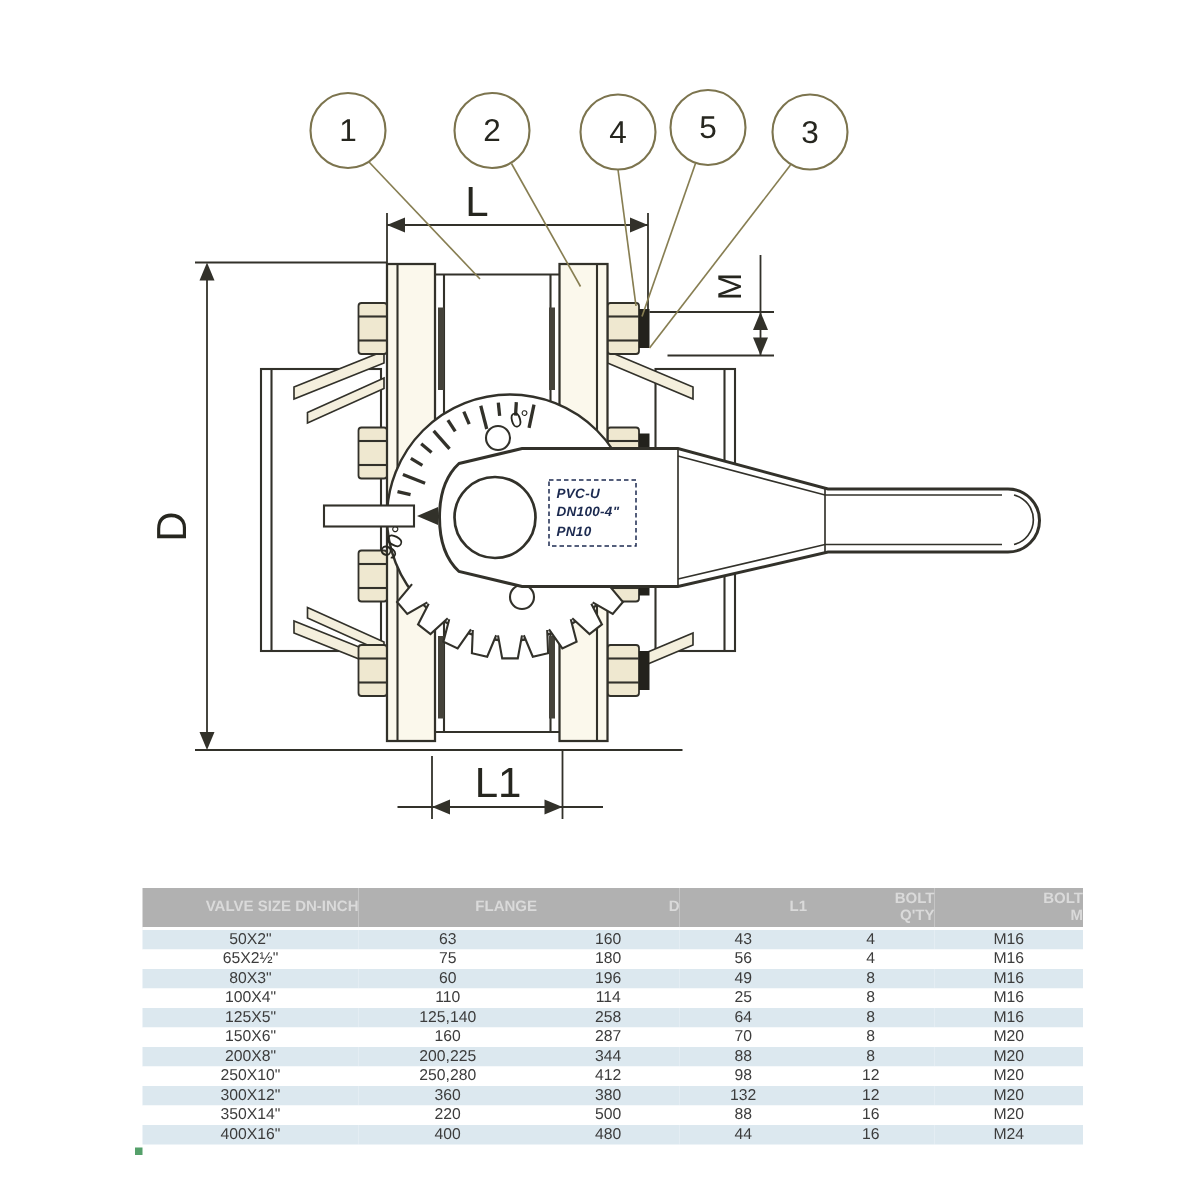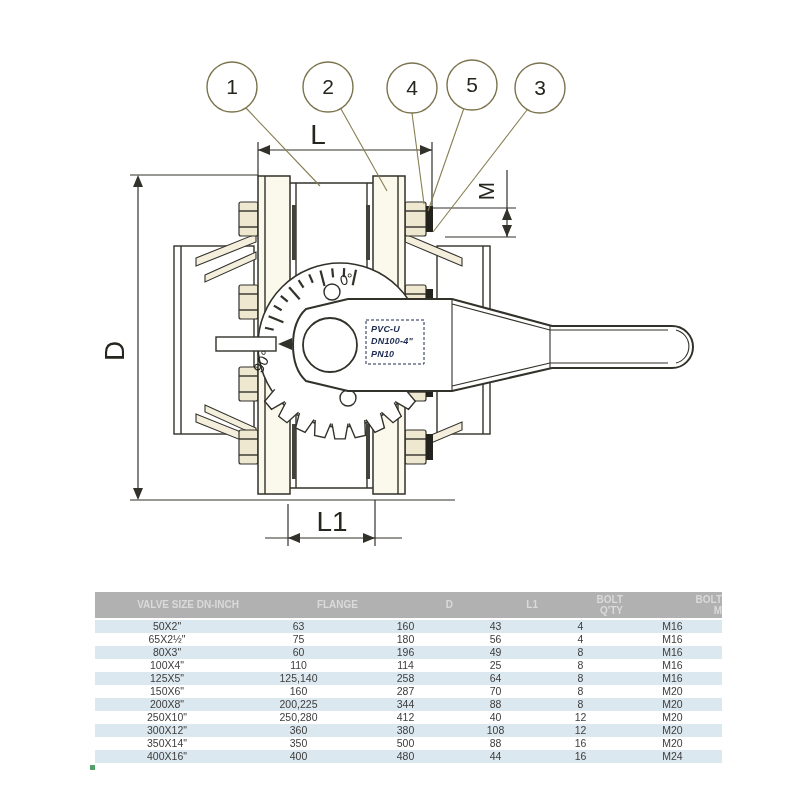--- a/index.html
+++ b/index.html
@@ -337,35 +337,35 @@
             <td>200,225</td>
             <td>344</td>
             <td>88</td>
             <td>8</td>
             <td>M20</td>
           </tr>
           <tr class="even">
             <td>250X10"</td>
             <td>250,280</td>
             <td>412</td>
-            <td>40</td>
+            <td>98</td>
             <td>12</td>
             <td>M20</td>
           </tr>
           <tr class="odd">
             <td>300X12"</td>
             <td>360</td>
             <td>380</td>
-            <td>108</td>
+            <td>132</td>
             <td>12</td>
             <td>M20</td>
           </tr>
           <tr class="even">
             <td>350X14"</td>
-            <td>350</td>
+            <td>220</td>
             <td>500</td>
             <td>88</td>
             <td>16</td>
             <td>M20</td>
           </tr>
           <tr class="odd">
             <td>400X16"</td>
             <td>400</td>
             <td>480</td>
             <td>44</td>

